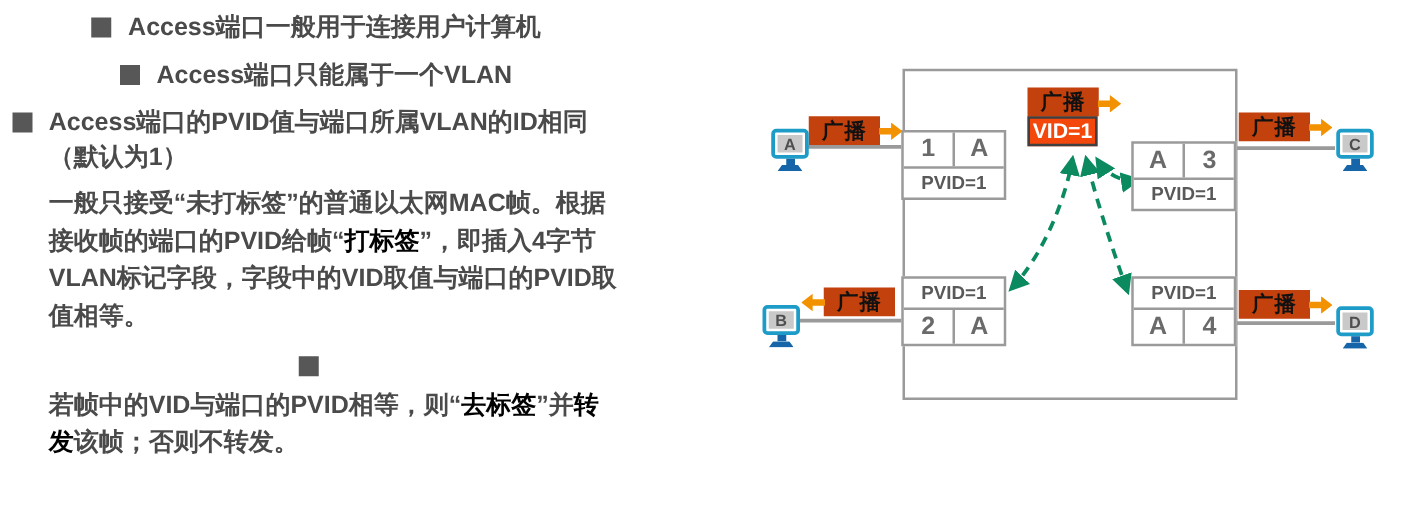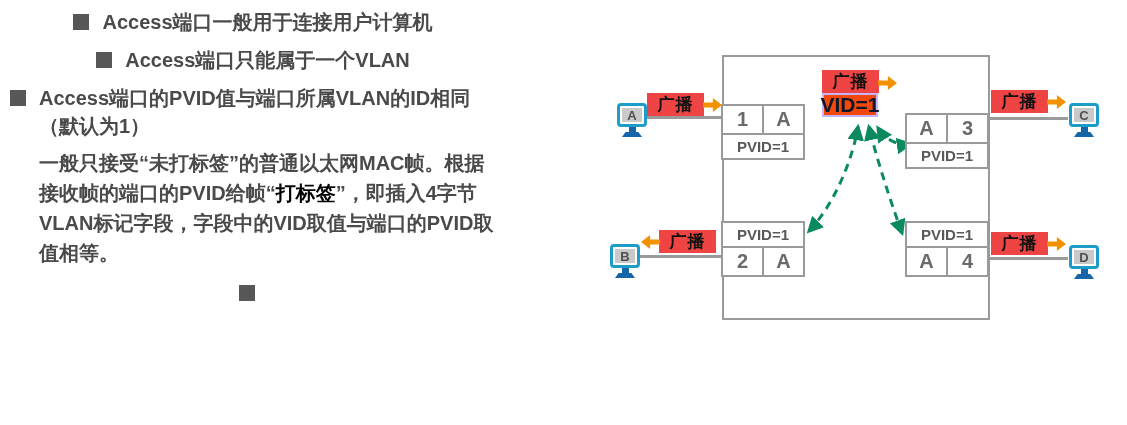--- a/index.html
+++ b/index.html
@@ -20,30 +20,30 @@
   .gray-line{position:absolute;height:3px;background:#9a9a9a;}
   .port{position:absolute;width:80px;background:#ffffff;border:2px solid #9a9a9a;z-index:3;}
   .port-cells{display:flex;height:27px;}
   .cell{flex:1;display:flex;align-items:center;justify-content:center;font-size:20px;font-weight:bold;color:#6a6a6a;}
   .cell + .cell{border-left:2px solid #9a9a9a;}
   .port-pvid{height:23px;text-align:center;font-size:15px;font-weight:bold;color:#595959;line-height:23px;}
   .port.pvid-bottom .port-pvid{border-top:2px solid #9a9a9a;}
   .port.pvid-top .port-pvid{border-bottom:2px solid #9a9a9a;}
   
   .bcast-label{position:absolute;z-index:4;}
-  .bcast-box{width:57px;height:23px;background:#ef4444;color:#111111;font-size:17px;font-weight:bold;
+  .bcast-box{width:57px;height:23px;background:#c2410c;color:#111111;font-size:17px;font-weight:bold;
              display:flex;align-items:center;justify-content:center;letter-spacing:1px;}
   .bcast-arrow{position:absolute;width:19px;height:14px;background:#f39200;
                clip-path:polygon(0 32%,52% 32%,52% 0,100% 50%,52% 100%,52% 68%,0 68%);}
   .bcast-arrow.right{right:-18px;top:5px;}
   .bcast-arrow.left{left:-18px;top:5px;transform:scaleX(-1);}
   
   .tagged-frame{position:absolute;left:822px;top:70px;z-index:4;}
-  .vid-box{width:52px;height:20px;background:#f4470b;border:2px solid #c4b5fd;color:#0f172a;
-           font-size:21px;font-weight:bold;display:flex;align-items:center;justify-content:center;}
+  .vid-box{width:52px;height:20px;background:#f4470b;border:2px solid #404040;color:#ffffff;
+           font-size:17px;font-weight:bold;display:flex;align-items:center;justify-content:center;}
   
   .host{position:absolute;width:36px;z-index:4;}
   .monitor-screen{width:24px;height:18px;border:3px solid #1e9cc8;border-radius:4px;background:#ffffff;
                   margin:0 auto;display:flex;align-items:center;justify-content:center;}
   .glass{width:20px;height:14px;background:#c9c9c9;display:flex;align-items:center;justify-content:center;
          font-size:13px;font-weight:bold;color:#4f4f4f;}
   .monitor-neck{width:7px;height:5px;background:#1565a8;margin:0 auto;}
   .monitor-base{width:20px;height:5px;background:#1565a8;margin:0 auto;clip-path:polygon(18% 0,82% 0,100% 100%,0 100%);}
   .arrows-layer{position:absolute;left:0;top:0;z-index:2;}
 </style>
@@ -61,20 +61,23 @@
     </div>
     <div class="bullet-row">
       <span class="bullet-square"></span>
       <span><span>Access端口的PVID值与端口所属VLAN的ID相同（默认为1）</span></span>
     </div>
     <div class="bullet-row sub">
       <span><span>一般只接受“未打标签”的普通以太网MAC帧。根据接收帧的端口的PVID给帧“</span><span class="hl">打标签</span><span>”，即插入4字节VLAN标记字段，字段中的VID取值与端口的PVID取值相等。</span></span>
     </div>
     <div class="bullet-row">
       <span class="bullet-square"></span>
+    </div>
+    <div class="bullet-row sub">
+      <span><span>若帧中的VID与端口的PVID相等，则“</span><span class="hl">去标签</span><span>”并</span><span class="hl">转发</span><span>该帧；否则不转发。</span></span>
     </div>
   </div>
 
 <div class="diagram">
 
   <div class="switch-box"></div>
 
   <div class="gray-line" style="left:644px;top:116px;width:80px;"></div>
   <div class="gray-line" style="left:637px;top:255px;width:87px;"></div>
   <div class="gray-line" style="left:986px;top:117px;width:82px;"></div>

